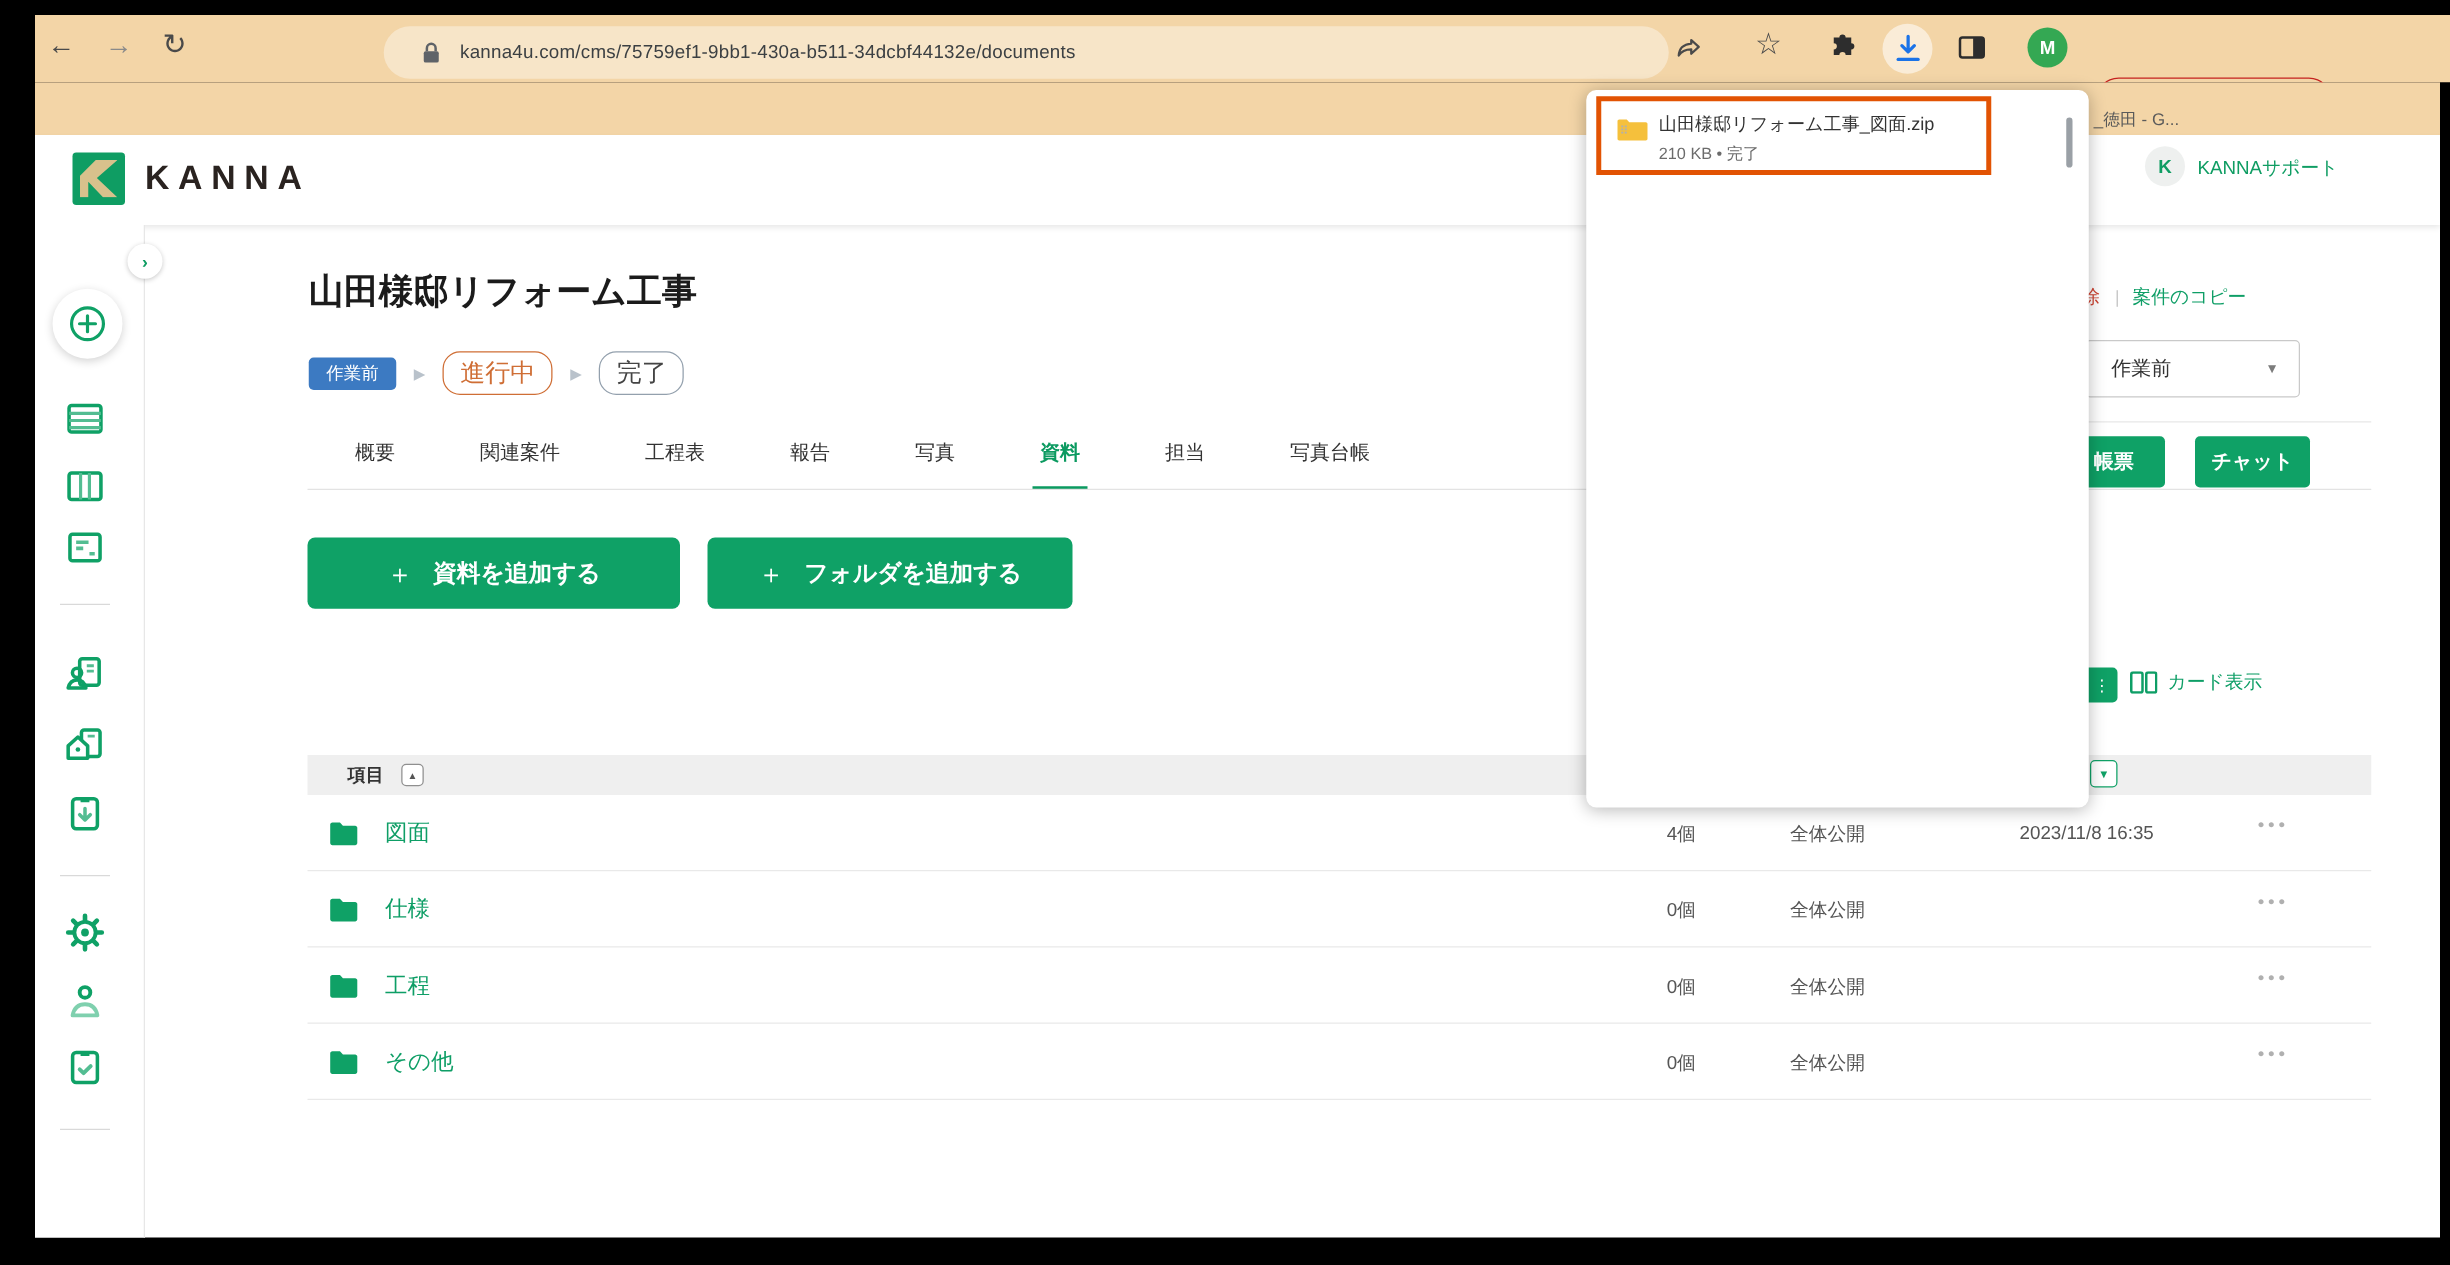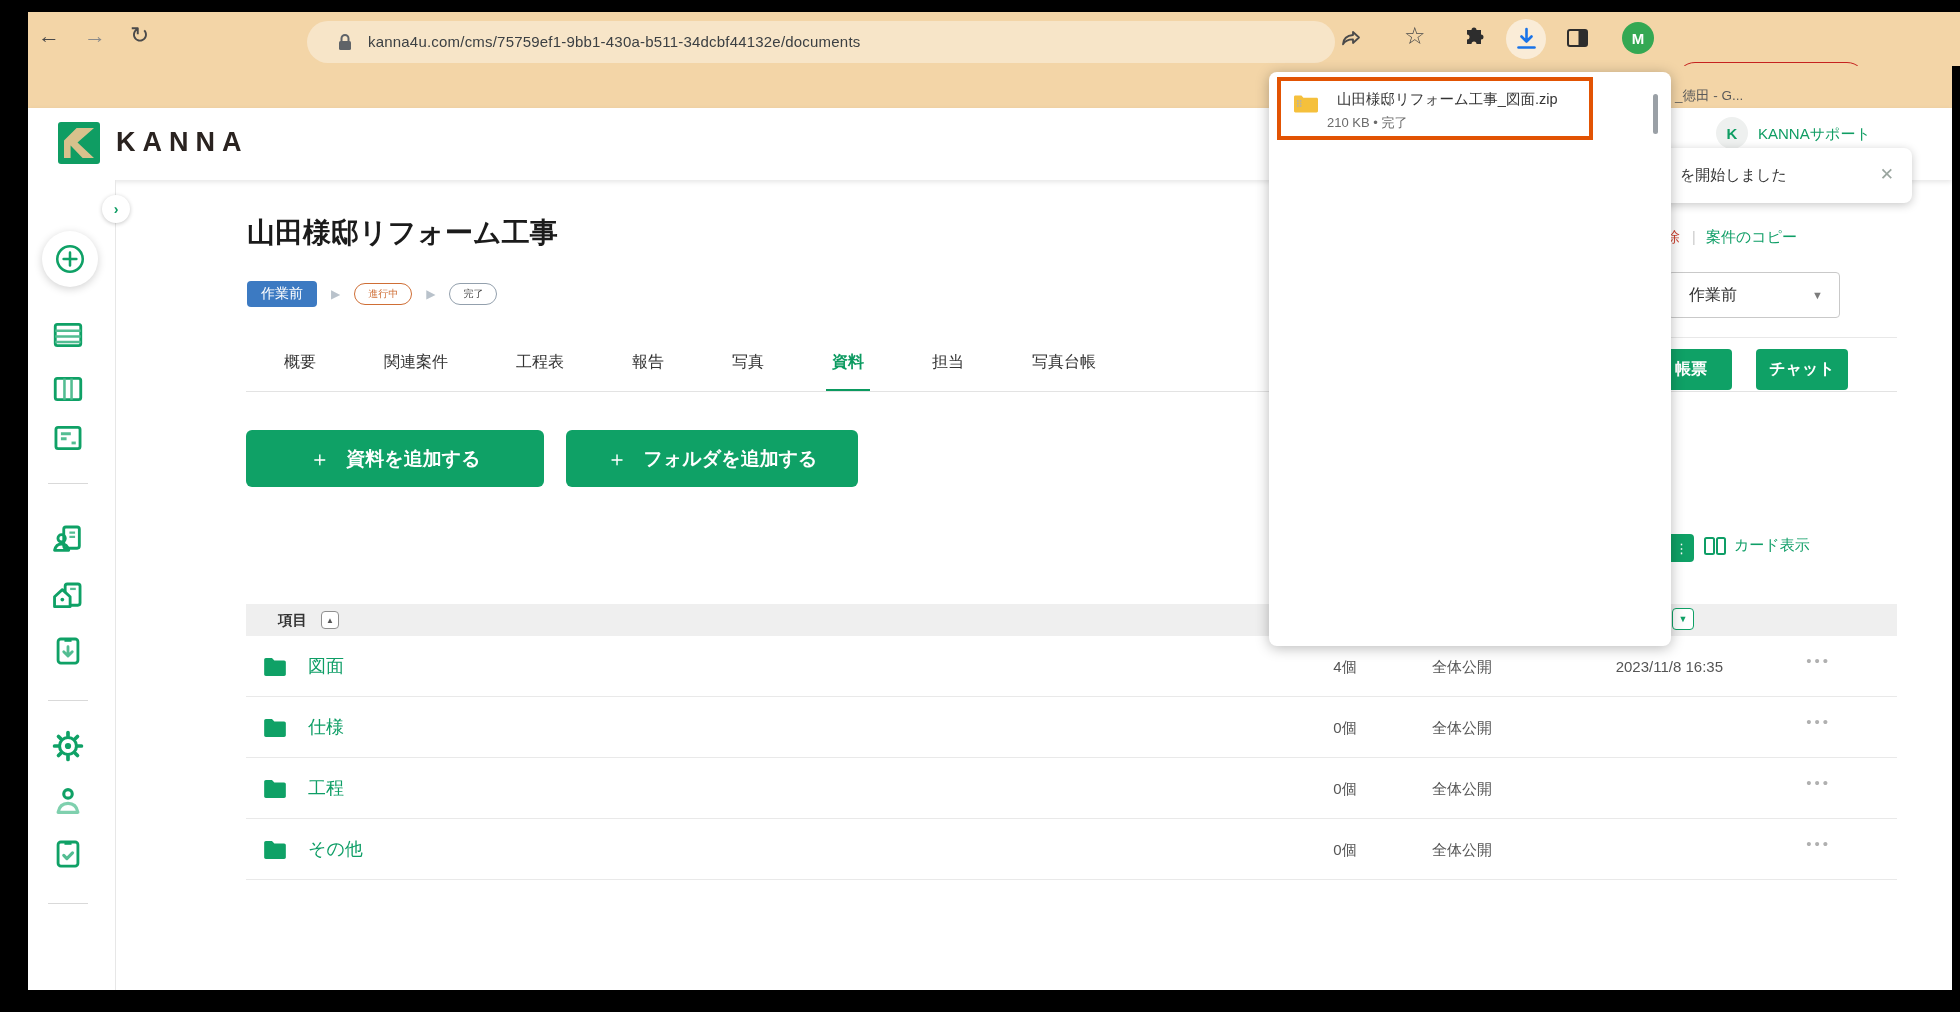--- a/index.html
+++ b/index.html
@@ -45,21 +45,21 @@
     color:#0f9d63; font-size:14px; font-weight:bold; cursor:pointer; }
   .plus-raised { left:42px; top:231px; width:56px; height:56px; border-radius:50%; background:#fff;
     box-shadow:0 2px 8px rgba(0,0,0,0.18); display:flex; align-items:center; justify-content:center; cursor:pointer; }
   .side-ic { left:51px; width:34px; height:34px; cursor:pointer; }
   .side-div { left:48px; width:40px; height:1px; background:#d9d9d9; }
 
   
   .page-title { left:247px; top:214px; font-size:28px; font-weight:bold; color:#1b1b1b; }
   .badges { left:247px; top:281px; display:flex; align-items:center; gap:14px; }
   .badge-blue { background:#3c7ac2; color:#fff; font-size:14px; padding:4px 14px; border-radius:4px; }
-  .badge-step { font-size:10px; padding:3px 13px; border-radius:14px; background:#fff; }
+  .badge-step { font-size:20px; padding:3px 13px; border-radius:14px; background:#fff; }
   .badge-orange { border:1px solid #cf6e35; color:#cf6e35; }
   .badge-gray { border:1px solid #93a0ad; color:#444; }
   .step-arrow { color:#b9c2cb; font-size:12px; }
 
   .tabs { left:284px; top:352px; height:40px; display:flex; gap:68px; }
   .tab { font-size:16px; color:#333; cursor:pointer; position:relative; padding-bottom:18px; }
   .tab.active { color:#0b9a60; font-weight:bold; }
   .tab.active .tab-underline { position:absolute; left:-6px; right:-6px; bottom:0; height:3px; background:#0b9a60; }
   .tabs-border { left:246px; top:391px; width:1651px; height:1px; background:#e3e3e3; }
 
@@ -105,21 +105,21 @@
   .toast { left:1610px; top:148px; width:302px; height:55px; background:#fff; border-radius:8px;
     box-shadow:0 2px 10px rgba(0,0,0,0.22); z-index:30; }
   .toast-msg { position:absolute; left:70px; top:18px; font-size:15px; color:#333; }
   .toast-close { position:absolute; right:18px; top:16px; font-size:17px; color:#9aa59f; cursor:pointer; }
 
   
   .dl-popup { left:1269px; top:72px; width:402px; height:574px; background:#fff; border-radius:8px;
     box-shadow:0 2px 14px rgba(0,0,0,0.28); z-index:40; }
   .dl-item-highlight { position:absolute; left:8px; top:5px; width:316px; height:63px;
     border:4px solid #e25303; background:#fff; }
-  .dl-item-name { position:absolute; left:46px; top:9px; font-size:14.5px; color:#333; white-space:nowrap;margin-left:10px; }
+  .dl-item-name { position:absolute; left:46px; top:9px; font-size:14.5px; color:#333; white-space:nowrap; }
   .dl-item-meta { position:absolute; left:46px; top:33px; font-size:13px; color:#6b6b6b; }
   .dl-scroll-thumb { position:absolute; right:13px; top:22px; width:5px; height:40px; background:#9aa0a6;
     border-radius:3px; }
   .zipfolder { position:absolute; left:12px; top:13px; width:26px; height:20px; }
 </style>
 </head>
 <body>
 
 <div id="root">
 
@@ -319,24 +319,20 @@
   <div class="abs panel-btn" style="left:1756px;width:92px;">チャット</div>
   <div class="abs view-sliver">⋮⋮</div>
   <div class="abs cardview">
     <svg width="22" height="18" viewBox="0 0 22 18">
       <rect x="1" y="1" width="9" height="16" rx="1.5" fill="none" stroke="#0e9e66" stroke-width="2"></rect>
       <rect x="13" y="1" width="8" height="16" rx="1.5" fill="none" stroke="#0e9e66" stroke-width="2"></rect>
     </svg>
     <span class="cardview-text">カード表示</span>
   </div>
 
-  <div class="abs toast">
-    <span class="toast-msg">を開始しました</span>
-    <span class="toast-close">✕</span>
-  </div>
 
   <div class="abs dl-popup">
     <div class="dl-item-highlight">
       <svg class="zipfolder" viewBox="0 0 26 20">
         <path d="M1 3c0-.8.6-1.4 1.4-1.4h6l2 2.2h13.2c.8 0 1.4.6 1.4 1.4V17c0 .8-.6 1.4-1.4 1.4H2.4c-.8 0-1.4-.6-1.4-1.4z" fill="#f5c03c"></path>
         <path d="M4 7h5M4 9.5h5M4 12h5" stroke="#b0b0b0" stroke-width="1.4" stroke-dasharray="1.6 1.2"></path>
       </svg>
       <span class="dl-item-name">山田様邸リフォーム工事_図面.zip</span>
       <span class="dl-item-meta">210 KB • 完了</span>
     </div>

